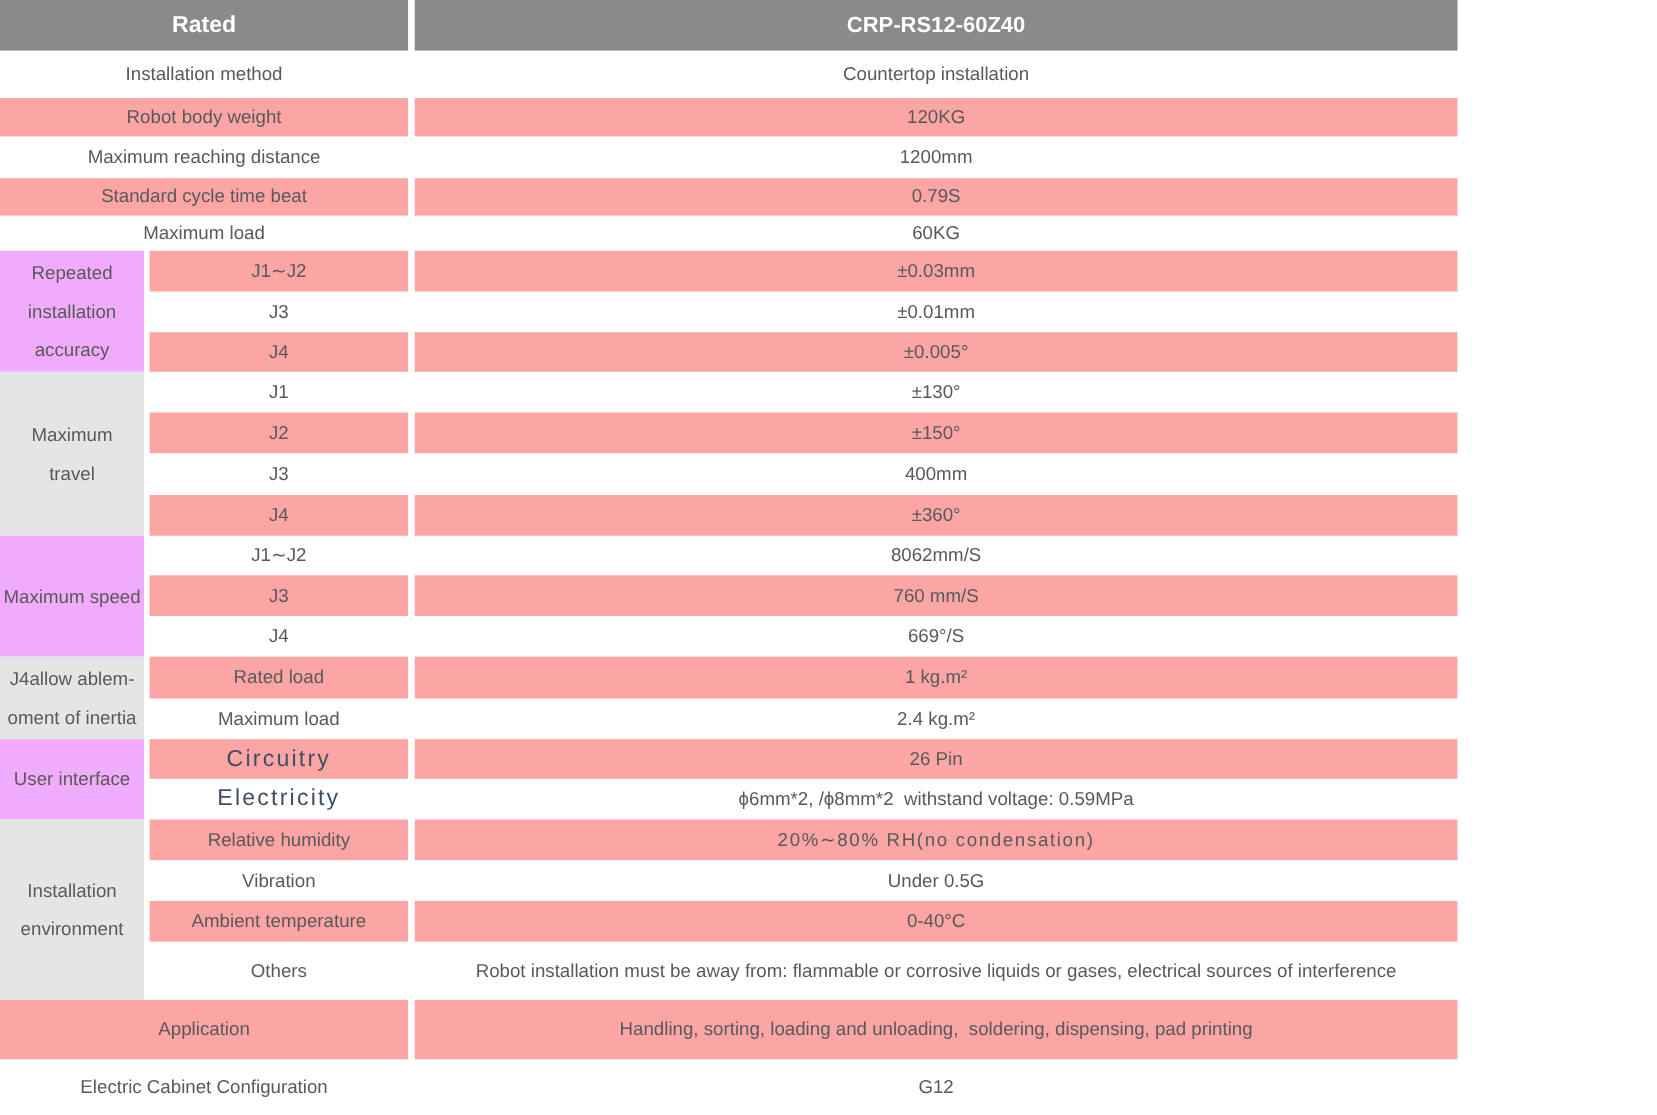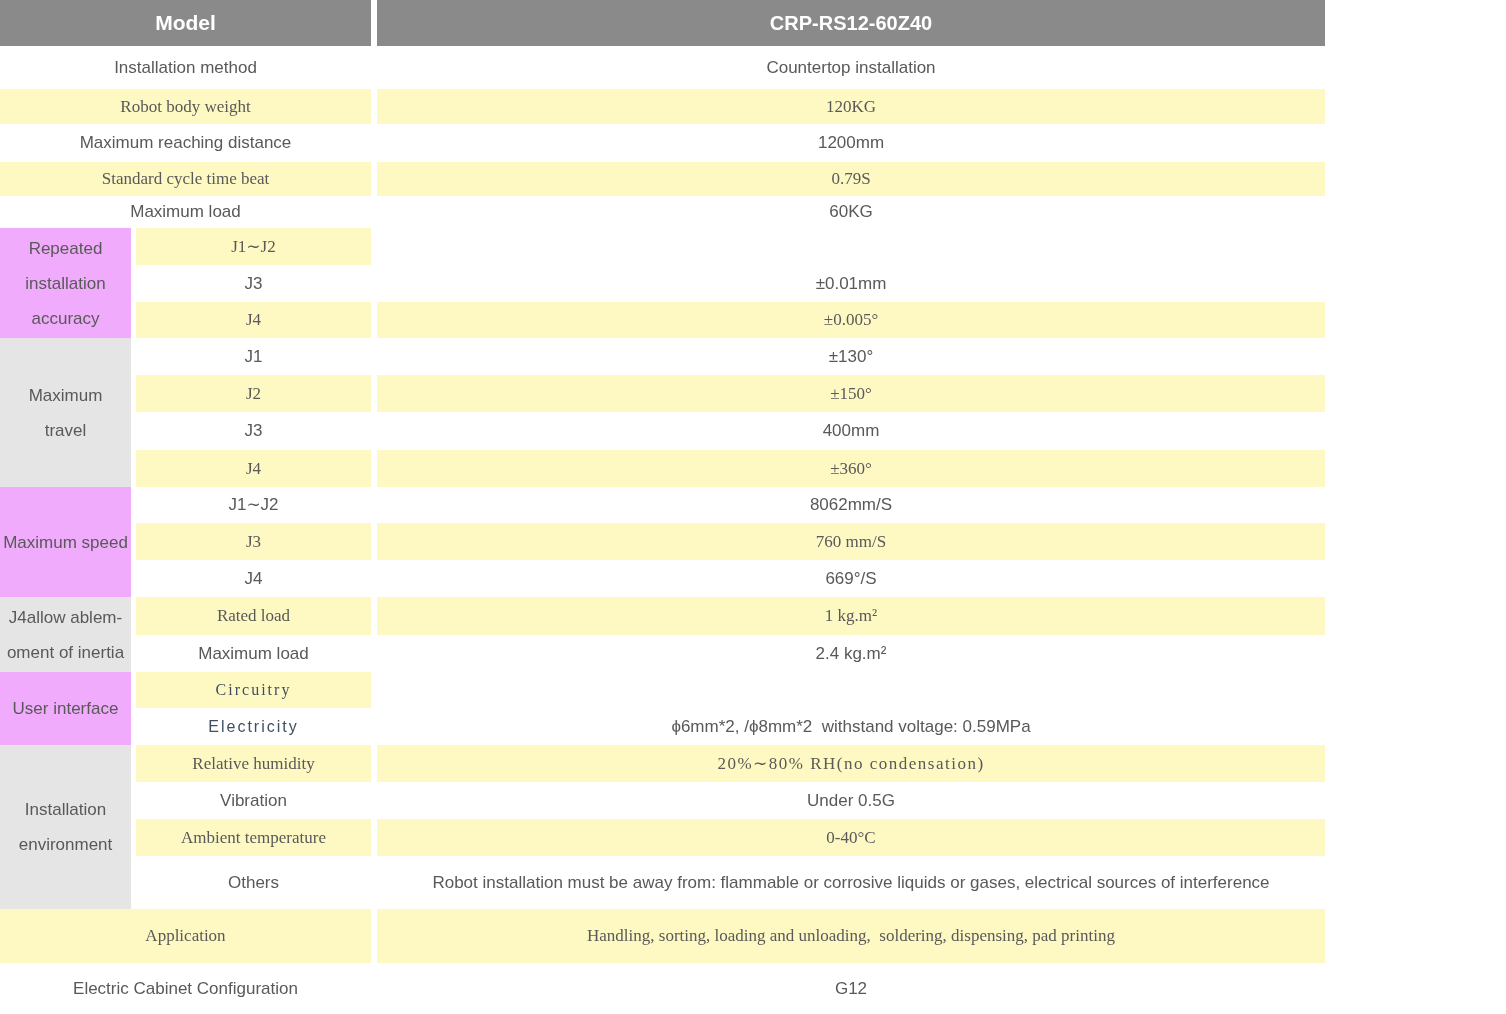--- a/index.html
+++ b/index.html
@@ -10,33 +10,33 @@
     display:grid;
     grid-template-columns:131px 5px 235px 6px 948px;
     grid-template-rows:46px 43px 35px 38px 34px 32px 37px 37px 36px 37px 37px 38px 37px 36px 37px 37px 38px 37px 36px 37px 37px 37px 37px 53px 54px 51px;
   }
   .c{
     display:flex;align-items:center;justify-content:center;
     color:#595959;font-size:17px;line-height:1.25;
     white-space:pre-wrap;text-align:center;
     overflow:hidden;
   }
-  .g{background:#fef9c3;font-family:Liberation Serif, serif;}
+  .g{background:#fca5a5;}
   .hdr{background:#8a8a8a;color:#ffffff;font-weight:bold;font-size:21px;}
   .grp{flex-direction:column;background:#f0abfc;line-height:35px;}
   .grp-d{background:#e5e5e5;}
-  .accent{color:#3f4e63;letter-spacing:2px;font-size:16px;}
+  .accent{color:#3f4e63;letter-spacing:2px;font-size:21px;}
   .ls{letter-spacing:1.5px;}
 </style>
 </head>
 <body>
 
 <div class="table">
 
-  <div class="c hdr" style="grid-row:1;grid-column:1/4">Model</div>
+  <div class="c hdr" style="grid-row:1;grid-column:1/4">Rated</div>
   <div class="c hdr" style="grid-row:1;grid-column:5/6;font-size:20px">CRP-RS12-60Z40</div>
 
   <div class="c" style="grid-row:2;grid-column:1/4">Installation method</div>
   <div class="c" style="grid-row:2;grid-column:5/6">Countertop installation</div>
 
   <div class="c g" style="grid-row:3;grid-column:1/4">Robot body weight</div>
   <div class="c g" style="grid-row:3;grid-column:5/6">120KG</div>
 
   <div class="c" style="grid-row:4;grid-column:1/4">Maximum reaching distance</div>
   <div class="c" style="grid-row:4;grid-column:5/6">1200mm</div>
@@ -46,20 +46,21 @@
 
   <div class="c" style="grid-row:6;grid-column:1/4">Maximum load</div>
   <div class="c" style="grid-row:6;grid-column:5/6">60KG</div>
 
   <div class="c grp" style="grid-row:7/span 3;grid-column:1/2">
     <span>Repeated</span>
     <span>installation</span>
     <span>accuracy</span>
   </div>
   <div class="c g" style="grid-row:7;grid-column:3/4">J1∼J2</div>
+  <div class="c g" style="grid-row:7;grid-column:5/6">±0.03mm</div>
   <div class="c" style="grid-row:8;grid-column:3/4">J3</div>
   <div class="c" style="grid-row:8;grid-column:5/6">±0.01mm</div>
   <div class="c g" style="grid-row:9;grid-column:3/4">J4</div>
   <div class="c g" style="grid-row:9;grid-column:5/6">±0.005°</div>
 
   <div class="c grp grp-d" style="grid-row:10/span 4;grid-column:1/2">
     <span>Maximum</span>
     <span>travel</span>
   </div>
   <div class="c" style="grid-row:10;grid-column:3/4">J1</div>
@@ -87,20 +88,21 @@
   </div>
   <div class="c g" style="grid-row:17;grid-column:3/4">Rated load</div>
   <div class="c g" style="grid-row:17;grid-column:5/6">1 kg.m²</div>
   <div class="c" style="grid-row:18;grid-column:3/4">Maximum load</div>
   <div class="c" style="grid-row:18;grid-column:5/6">2.4 kg.m²</div>
 
   <div class="c grp" style="grid-row:19/span 2;grid-column:1/2">
     <span>User interface</span>
   </div>
   <div class="c g accent" style="grid-row:19;grid-column:3/4">Circuitry</div>
+  <div class="c g" style="grid-row:19;grid-column:5/6">26 Pin</div>
   <div class="c accent" style="grid-row:20;grid-column:3/4">Electricity</div>
   <div class="c" style="grid-row:20;grid-column:5/6">ϕ6mm*2, /ϕ8mm*2  withstand voltage: 0.59MPa</div>
 
   <div class="c grp grp-d" style="grid-row:21/span 4;grid-column:1/2">
     <span>Installation</span>
     <span>environment</span>
   </div>
   <div class="c g" style="grid-row:21;grid-column:3/4">Relative humidity</div>
   <div class="c g ls" style="grid-row:21;grid-column:5/6">20%∼80% RH(no condensation)</div>
   <div class="c" style="grid-row:22;grid-column:3/4">Vibration</div>

